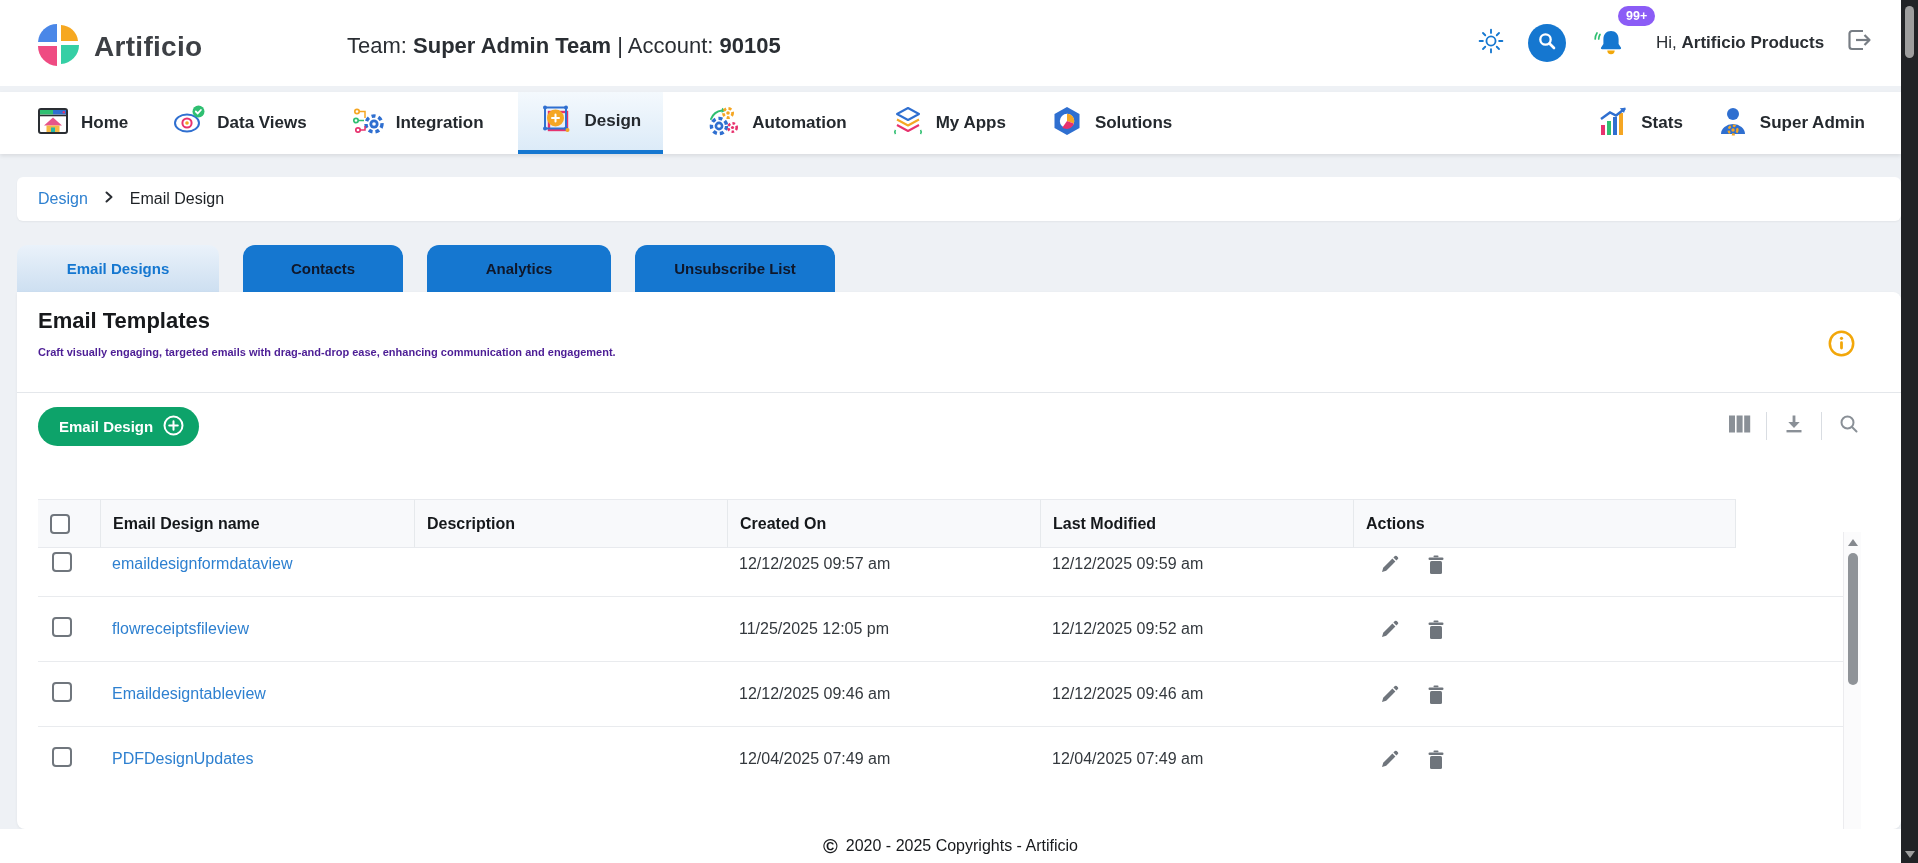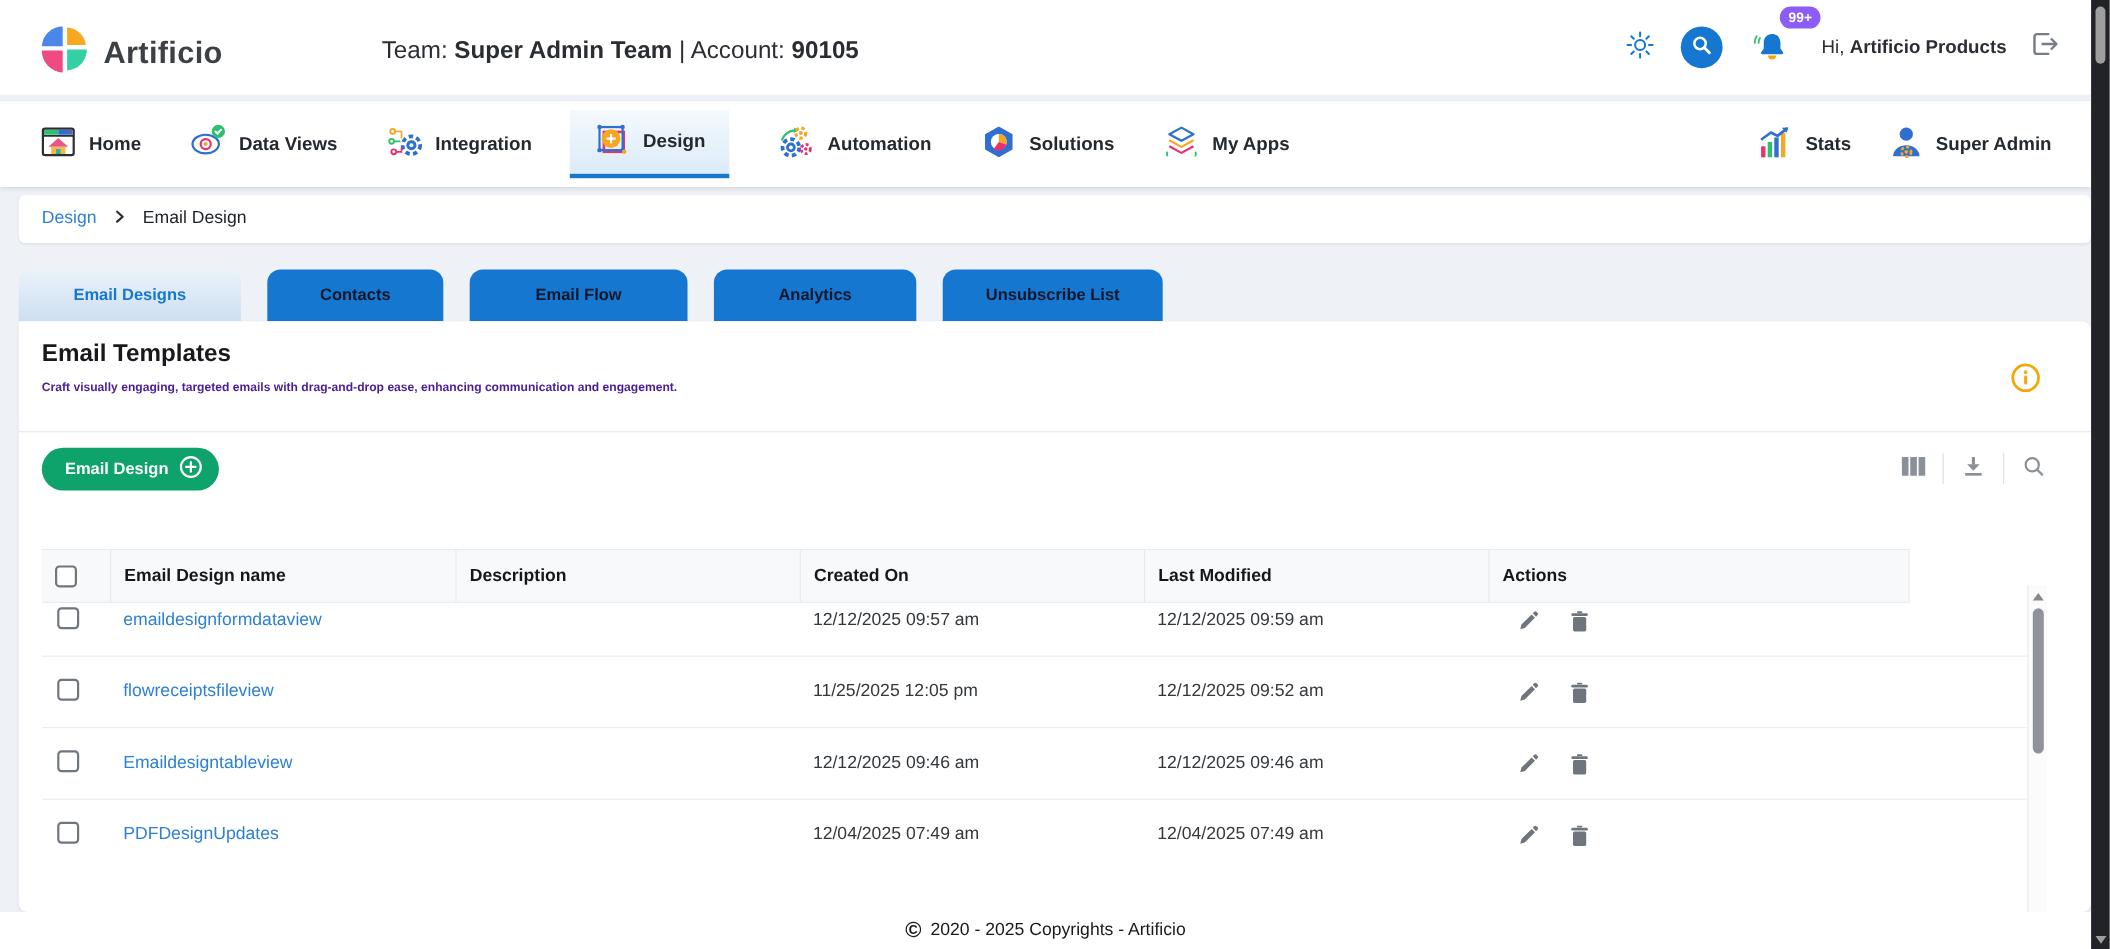--- a/index.html
+++ b/index.html
@@ -15,21 +15,21 @@
   .hdr-ico { position:absolute; display:flex; align-items:center; justify-content:center; cursor:pointer; }
   .theme-btn { left:1478px; top:30px; width:26px; height:26px; }
   .search-btn { left:1528px; top:24px; width:38px; height:38px; border-radius:50%; background:#1577d0; }
   .bell-wrap { left:1592px; top:26px; width:34px; height:36px; }
   .badge { position:absolute; left:1618px; top:6px; background:#8b5cf6; color:#fff; font-size:12.5px; font-weight:700; padding:3px 8px; border-radius:11px; }
   .greeting { position:absolute; left:1656px; top:33px; font-size:17px; color:#2a2e33; }
   .greeting b { font-weight:700; }
   .logout-btn { left:1843px; top:26px; width:32px; height:32px; }
 
   
-  .main-nav { position:absolute; top:92px; left:0; width:1901px; height:78px; background:#fff;
+  .main-nav { position:absolute; top:92px; left:0; width:1901px; height:62px; background:#fff;
               box-shadow:0 2px 4px rgba(0,0,0,.09); display:flex; align-items:center; padding:0 36px; }
   .nav-item { display:flex; align-items:center; gap:11px; font-size:17px; font-weight:600; color:#24292e;
               margin-right:44px; cursor:pointer; height:62px; }
   .nav-item.active { background:linear-gradient(180deg,#f4f9fd,#dcebf8); border-bottom:4px solid #1577d0;
               padding:0 22px; margin-left:-10px; }
   .nav-right { margin-left:auto; display:flex; align-items:center; }
   .nav-right .nav-item { margin-right:0; margin-left:34px; }
 
   
   .breadcrumb-bar { position:absolute; top:177px; left:17px; width:1884px; height:44px; background:#fff;
@@ -249,40 +249,40 @@
         <circle cx="25.5" cy="23.5" r="4.2" fill="none" stroke="#e7326e" stroke-width="2.6" stroke-dasharray="2.6 2.2"></circle>
         <circle cx="25.5" cy="23.5" r="1.6" fill="#e7326e"></circle>
       </svg>
     </span>
     <span>Automation</span>
   </div>
 
   <div class="nav-item">
     <span>
       <svg width="34" height="34" viewBox="0 0 34 34">
-        <path d="M17 3 L29.5 10 V24 L17 31 4.5 24 V10 Z" fill="#2f6fd0"></path>
-        <circle cx="17" cy="17" r="7.2" fill="#fff"></circle>
-        <path d="M17 17 L17 9.8 A7.2 7.2 0 0 1 23.8 19.4 Z" fill="#f5a623"></path>
-        <path d="M17 17 L23.8 19.4 A7.2 7.2 0 0 1 12.4 23.4 Z" fill="#e7326e"></path>
-      </svg>
-    </span>
-    <span>Solutions</span>
-  </div>
-
-  <div class="nav-item">
-    <span>
-      <svg width="34" height="34" viewBox="0 0 34 34">
         <path d="M17 4 L28 10 17 16 6 10 Z" fill="none" stroke="#2f6fd0" stroke-width="2" stroke-linejoin="round"></path>
         <path d="M6 15.5 L17 21.5 28 15.5" fill="none" stroke="#f5a623" stroke-width="2" stroke-linejoin="round"></path>
         <path d="M6 21 L17 27 28 21" fill="none" stroke="#e7326e" stroke-width="2" stroke-linejoin="round"></path>
         <path d="M4.5 26 q-1.5 2 0 4" fill="none" stroke="#2fbf71" stroke-width="1.6"></path>
         <path d="M29.5 26 q1.5 2 0 4" fill="none" stroke="#2fbf71" stroke-width="1.6"></path>
       </svg>
     </span>
     <span>My Apps</span>
+  </div>
+
+  <div class="nav-item">
+    <span>
+      <svg width="34" height="34" viewBox="0 0 34 34">
+        <path d="M17 3 L29.5 10 V24 L17 31 4.5 24 V10 Z" fill="#2f6fd0"></path>
+        <circle cx="17" cy="17" r="7.2" fill="#fff"></circle>
+        <path d="M17 17 L17 9.8 A7.2 7.2 0 0 1 23.8 19.4 Z" fill="#f5a623"></path>
+        <path d="M17 17 L23.8 19.4 A7.2 7.2 0 0 1 12.4 23.4 Z" fill="#e7326e"></path>
+      </svg>
+    </span>
+    <span>Solutions</span>
   </div>
 
   <div class="nav-right">
     <div class="nav-item">
       <span>
         <svg width="32" height="32" viewBox="0 0 32 32">
           <rect x="3" y="20" width="4" height="10" fill="#e7326e"></rect>
           <rect x="9" y="16" width="4" height="14" fill="#2fbf71"></rect>
           <rect x="15" y="12" width="4" height="18" fill="#2f6fd0"></rect>
           <rect x="21" y="8" width="4" height="22" fill="#f5a623"></rect>
@@ -312,21 +312,20 @@
     <svg width="14" height="14" viewBox="0 0 14 14">
         <polyline points="4.5,2.5 9.5,7 4.5,11.5" fill="none" stroke="#2a2e33" stroke-width="2" stroke-linecap="round" stroke-linejoin="round"></polyline>
       </svg>
   </span>
   <span class="crumb-current">Email Design</span>
 </div>
 
 <div class="tab-bar">
   <div class="tab active tw0">Email Designs</div>
   <div class="tab tw1">Contacts</div>
-  <div class="tab tw3">Email Flow</div>
   <div class="tab tw4">Analytics</div>
   <div class="tab tw5">Unsubscribe List</div>
 </div>
 
 <div class="content-card">
   <div class="page-title">Email Templates</div>
   <div class="page-subtitle">Craft visually engaging, targeted emails with drag-and-drop ease, enhancing communication and engagement.</div>
   <div class="info-btn">
     <span>
       <svg width="27" height="27" viewBox="0 0 27 27">

